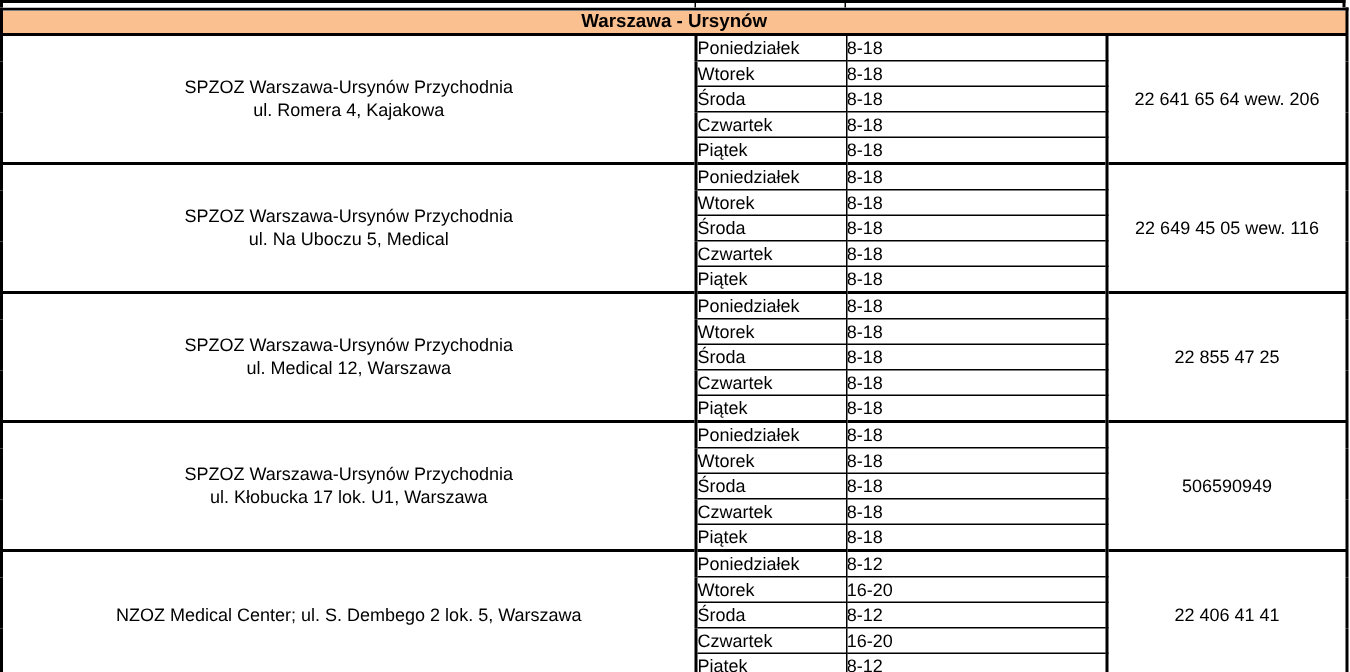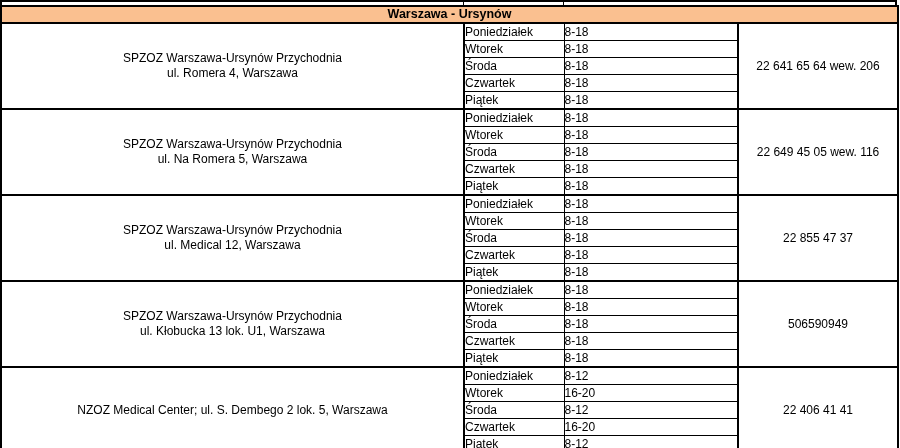--- a/index.html
+++ b/index.html
@@ -85,21 +85,21 @@
     </colgroup>
 
     <tbody>
         <tr>
       <td class="region-header" colspan="4" style="background: rgb(250, 192, 144); border-color: rgb(0, 0, 0);">Warszawa - Ursynów</td>
     </tr>
 
     <tr class="group-first">
       <td class="facility-cell" rowspan="5" style="border-color: rgb(0, 0, 0);">
         <div class="facility-line">SPZOZ Warszawa-Ursynów Przychodnia</div>
-        <div class="facility-line">ul. Romera 4, Warszawa</div>
+        <div class="facility-line">ul. Romera 4, Kajakowa</div>
       </td>
       <td class="day-cell" style="border-color: rgb(0, 0, 0);">Poniedziałek</td>
       <td class="hours-cell" style="border-color: rgb(0, 0, 0);">8-18</td>
       <td class="phone-cell" rowspan="5" style="border-color: rgb(0, 0, 0);">22 641 65 64 wew. 206</td>
     </tr>
     <tr>
       <td class="day-cell" style="border-color: rgb(0, 0, 0);">Wtorek</td>
       <td class="hours-cell" style="border-color: rgb(0, 0, 0);">8-18</td>
     </tr>
     <tr>
@@ -111,21 +111,21 @@
       <td class="hours-cell" style="border-color: rgb(0, 0, 0);">8-18</td>
     </tr>
     <tr>
       <td class="day-cell" style="border-color: rgb(0, 0, 0);">Piątek</td>
       <td class="hours-cell" style="border-color: rgb(0, 0, 0);">8-18</td>
     </tr>
 
     <tr class="group-first">
       <td class="facility-cell" rowspan="5" style="border-color: rgb(0, 0, 0);">
         <div class="facility-line">SPZOZ Warszawa-Ursynów Przychodnia</div>
-        <div class="facility-line">ul. Na Romera 5, Warszawa</div>
+        <div class="facility-line">ul. Na Uboczu 5, Medical</div>
       </td>
       <td class="day-cell" style="border-color: rgb(0, 0, 0);">Poniedziałek</td>
       <td class="hours-cell" style="border-color: rgb(0, 0, 0);">8-18</td>
       <td class="phone-cell" rowspan="5" style="border-color: rgb(0, 0, 0);">22 649 45 05 wew. 116</td>
     </tr>
     <tr>
       <td class="day-cell" style="border-color: rgb(0, 0, 0);">Wtorek</td>
       <td class="hours-cell" style="border-color: rgb(0, 0, 0);">8-18</td>
     </tr>
     <tr>
@@ -141,43 +141,43 @@
       <td class="hours-cell" style="border-color: rgb(0, 0, 0);">8-18</td>
     </tr>
 
     <tr class="group-first">
       <td class="facility-cell" rowspan="5" style="border-color: rgb(0, 0, 0);">
         <div class="facility-line">SPZOZ Warszawa-Ursynów Przychodnia</div>
         <div class="facility-line">ul. Medical 12, Warszawa</div>
       </td>
       <td class="day-cell" style="border-color: rgb(0, 0, 0);">Poniedziałek</td>
       <td class="hours-cell" style="border-color: rgb(0, 0, 0);">8-18</td>
-      <td class="phone-cell" rowspan="5" style="border-color: rgb(0, 0, 0);">22 855 47 37</td>
-    </tr>
-    <tr>
-      <td class="day-cell" style="border-color: rgb(0, 0, 0);">Wtorek</td>
-      <td class="hours-cell" style="border-color: rgb(0, 0, 0);">8-18</td>
-    </tr>
-    <tr>
-      <td class="day-cell" style="border-color: rgb(0, 0, 0);">Środa</td>
-      <td class="hours-cell" style="border-color: rgb(0, 0, 0);">8-18</td>
-    </tr>
-    <tr>
-      <td class="day-cell" style="border-color: rgb(0, 0, 0);">Czwartek</td>
-      <td class="hours-cell" style="border-color: rgb(0, 0, 0);">8-18</td>
-    </tr>
-    <tr>
-      <td class="day-cell" style="border-color: rgb(0, 0, 0);">Piątek</td>
-      <td class="hours-cell" style="border-color: rgb(0, 0, 0);">8-18</td>
-    </tr>
-
-    <tr class="group-first">
-      <td class="facility-cell" rowspan="5" style="border-color: rgb(0, 0, 0);">
-        <div class="facility-line">SPZOZ Warszawa-Ursynów Przychodnia</div>
-        <div class="facility-line">ul. Kłobucka 13 lok. U1, Warszawa</div>
+      <td class="phone-cell" rowspan="5" style="border-color: rgb(0, 0, 0);">22 855 47 25</td>
+    </tr>
+    <tr>
+      <td class="day-cell" style="border-color: rgb(0, 0, 0);">Wtorek</td>
+      <td class="hours-cell" style="border-color: rgb(0, 0, 0);">8-18</td>
+    </tr>
+    <tr>
+      <td class="day-cell" style="border-color: rgb(0, 0, 0);">Środa</td>
+      <td class="hours-cell" style="border-color: rgb(0, 0, 0);">8-18</td>
+    </tr>
+    <tr>
+      <td class="day-cell" style="border-color: rgb(0, 0, 0);">Czwartek</td>
+      <td class="hours-cell" style="border-color: rgb(0, 0, 0);">8-18</td>
+    </tr>
+    <tr>
+      <td class="day-cell" style="border-color: rgb(0, 0, 0);">Piątek</td>
+      <td class="hours-cell" style="border-color: rgb(0, 0, 0);">8-18</td>
+    </tr>
+
+    <tr class="group-first">
+      <td class="facility-cell" rowspan="5" style="border-color: rgb(0, 0, 0);">
+        <div class="facility-line">SPZOZ Warszawa-Ursynów Przychodnia</div>
+        <div class="facility-line">ul. Kłobucka 17 lok. U1, Warszawa</div>
       </td>
       <td class="day-cell" style="border-color: rgb(0, 0, 0);">Poniedziałek</td>
       <td class="hours-cell" style="border-color: rgb(0, 0, 0);">8-18</td>
       <td class="phone-cell" rowspan="5" style="border-color: rgb(0, 0, 0);">506590949</td>
     </tr>
     <tr>
       <td class="day-cell" style="border-color: rgb(0, 0, 0);">Wtorek</td>
       <td class="hours-cell" style="border-color: rgb(0, 0, 0);">8-18</td>
     </tr>
     <tr>

